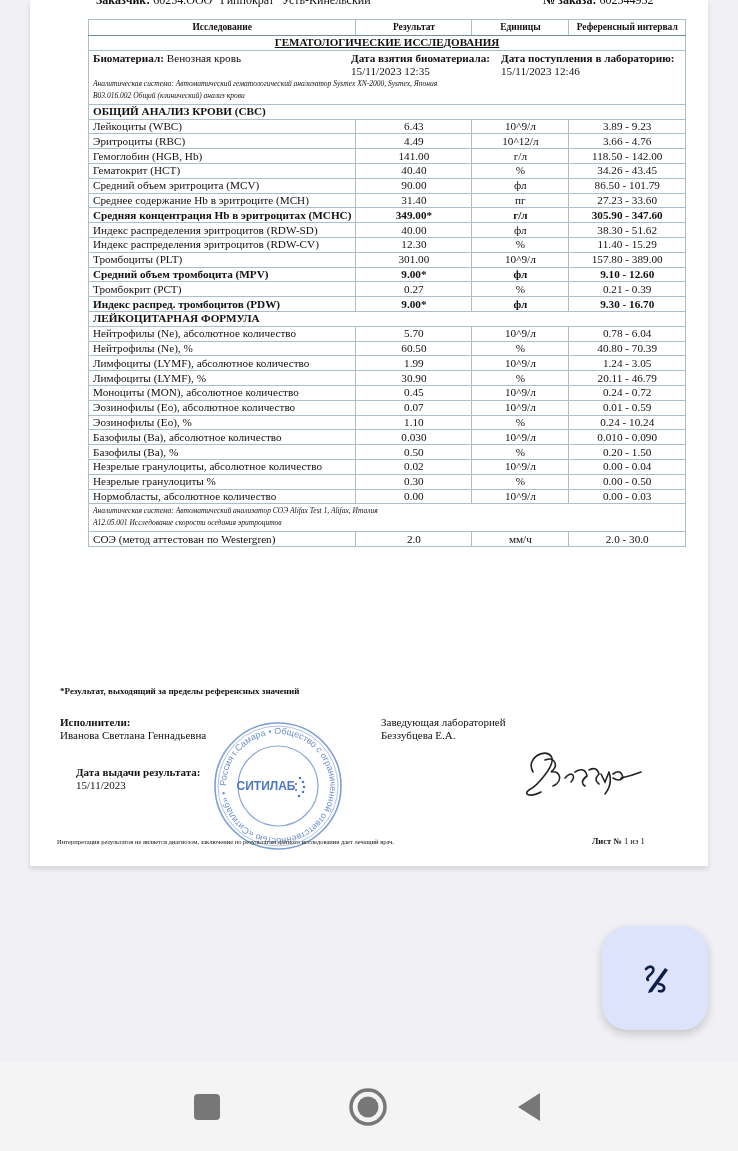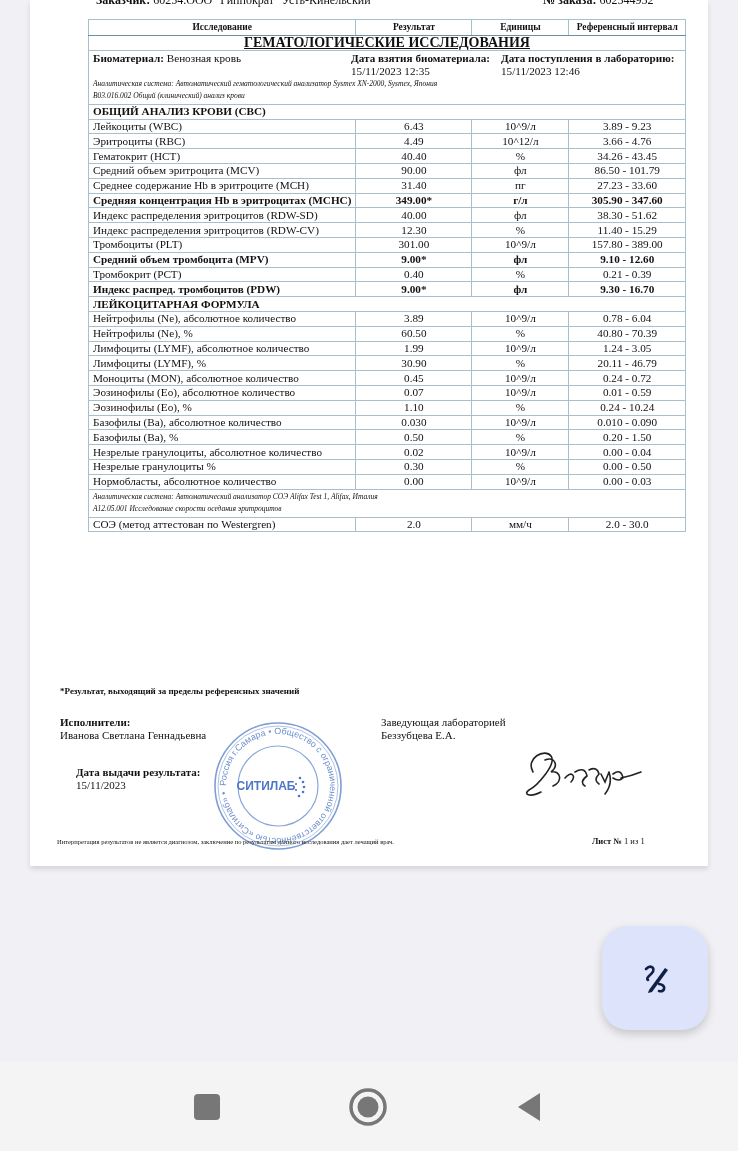--- a/index.html
+++ b/index.html
@@ -13,21 +13,21 @@
   .order-left { left: 66px; }
   .order-right { left: 513px; }
   .order-line b { font-weight: bold; }
 
   table.res { position: absolute; left: 88px; top: 19px; width: 595px; border-collapse: collapse;
               font-size: 11.2px; border: 1.5px solid #6d8ea3; }
   table.res td, table.res th { border: 1px solid #a9c0cc; padding: 0 4px; height: 14.8px; line-height: 13px; white-space: nowrap; }
   table.res th { font-weight: bold; font-size: 9.5px; text-align: center; height: 16px; border-bottom: 1.5px solid #6d8ea3; }
   table.res td.c { text-align: center; }
   tr.bold td { font-weight: bold; }
-  td.section-title { text-align: center; font-weight: bold; text-decoration: underline; font-size: 14px; }
+  td.section-title { text-align: center; font-weight: bold; text-decoration: underline; font-size: 11px; }
   td.info { height: auto !important; padding: 1px 4px 2px 4px !important; line-height: 13px; }
   .bm-grid { display: flex; font-size: 11.2px; }
   .bm-col1 { width: 258px; }
   .bm-col2 { width: 150px; }
   .bm-col3 { width: 180px; }
   .bm-label { font-weight: bold; }
   .ital { font-style: italic; font-size: 7.5px; line-height: 12px; white-space: nowrap; }
   td.group { font-weight: bold; font-size: 11.2px; }
 
   .footnote { position: absolute; left: 60px; top: 686px; font-size: 9px; font-weight: bold; }
@@ -110,20 +110,26 @@
         <td class="c">10^9/л</td>
         <td class="c">3.89 - 9.23</td>
       </tr>
       <tr>
         <td>Эритроциты (RBC)</td>
         <td class="c">4.49</td>
         <td class="c">10^12/л</td>
         <td class="c">3.66 - 4.76</td>
       </tr>
       <tr>
+        <td>Гемоглобин (HGB, Hb)</td>
+        <td class="c">141.00</td>
+        <td class="c">г/л</td>
+        <td class="c">118.50 - 142.00</td>
+      </tr>
+      <tr>
         <td>Гематокрит (HCT)</td>
         <td class="c">40.40</td>
         <td class="c">%</td>
         <td class="c">34.26 - 43.45</td>
       </tr>
       <tr>
         <td>Средний объем эритроцита (MCV)</td>
         <td class="c">90.00</td>
         <td class="c">фл</td>
         <td class="c">86.50 - 101.79</td>
@@ -159,36 +165,36 @@
         <td class="c">157.80 - 389.00</td>
       </tr>
       <tr class="bold">
         <td>Средний объем тромбоцита (MPV)</td>
         <td class="c">9.00*</td>
         <td class="c">фл</td>
         <td class="c">9.10 - 12.60</td>
       </tr>
       <tr>
         <td>Тромбокрит (PCT)</td>
-        <td class="c">0.40</td>
+        <td class="c">0.27</td>
         <td class="c">%</td>
         <td class="c">0.21 - 0.39</td>
       </tr>
       <tr class="bold">
         <td>Индекс распред. тромбоцитов (PDW)</td>
         <td class="c">9.00*</td>
         <td class="c">фл</td>
         <td class="c">9.30 - 16.70</td>
       </tr>
     <tr>
         <td colspan="4" class="group">ЛЕЙКОЦИТАРНАЯ ФОРМУЛА</td>
       </tr>
     <tr>
         <td>Нейтрофилы (Ne), абсолютное количество</td>
-        <td class="c">3.89</td>
+        <td class="c">5.70</td>
         <td class="c">10^9/л</td>
         <td class="c">0.78 - 6.04</td>
       </tr>
       <tr>
         <td>Нейтрофилы (Ne), %</td>
         <td class="c">60.50</td>
         <td class="c">%</td>
         <td class="c">40.80 - 70.39</td>
       </tr>
       <tr>

